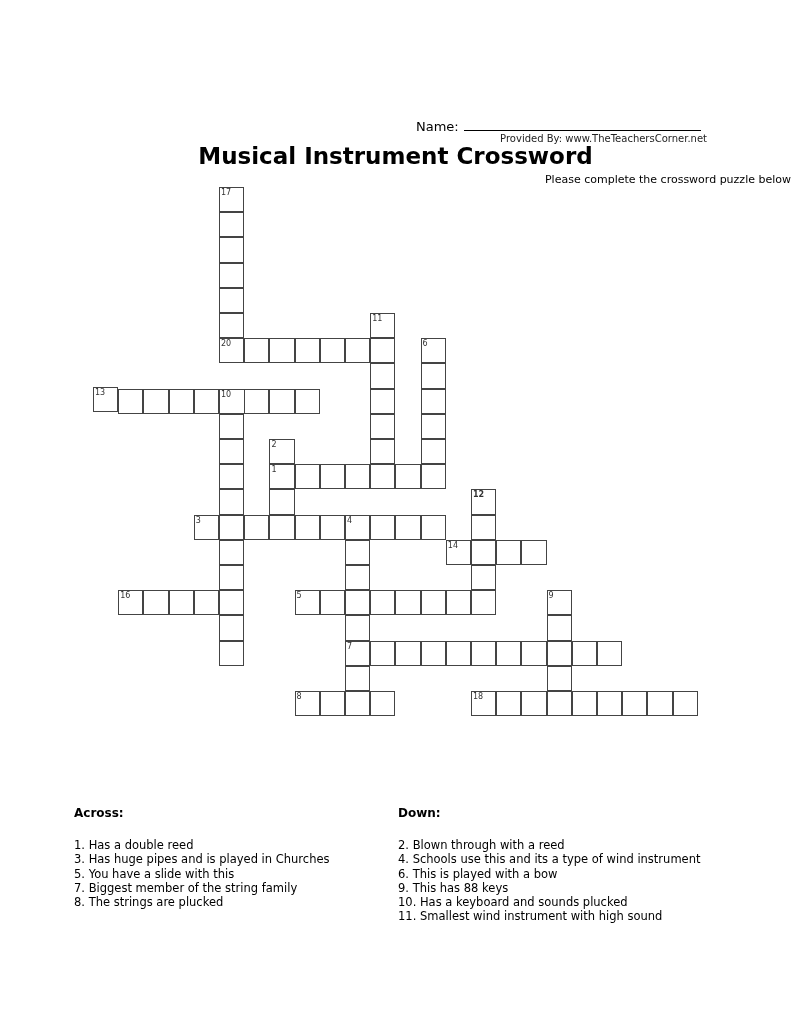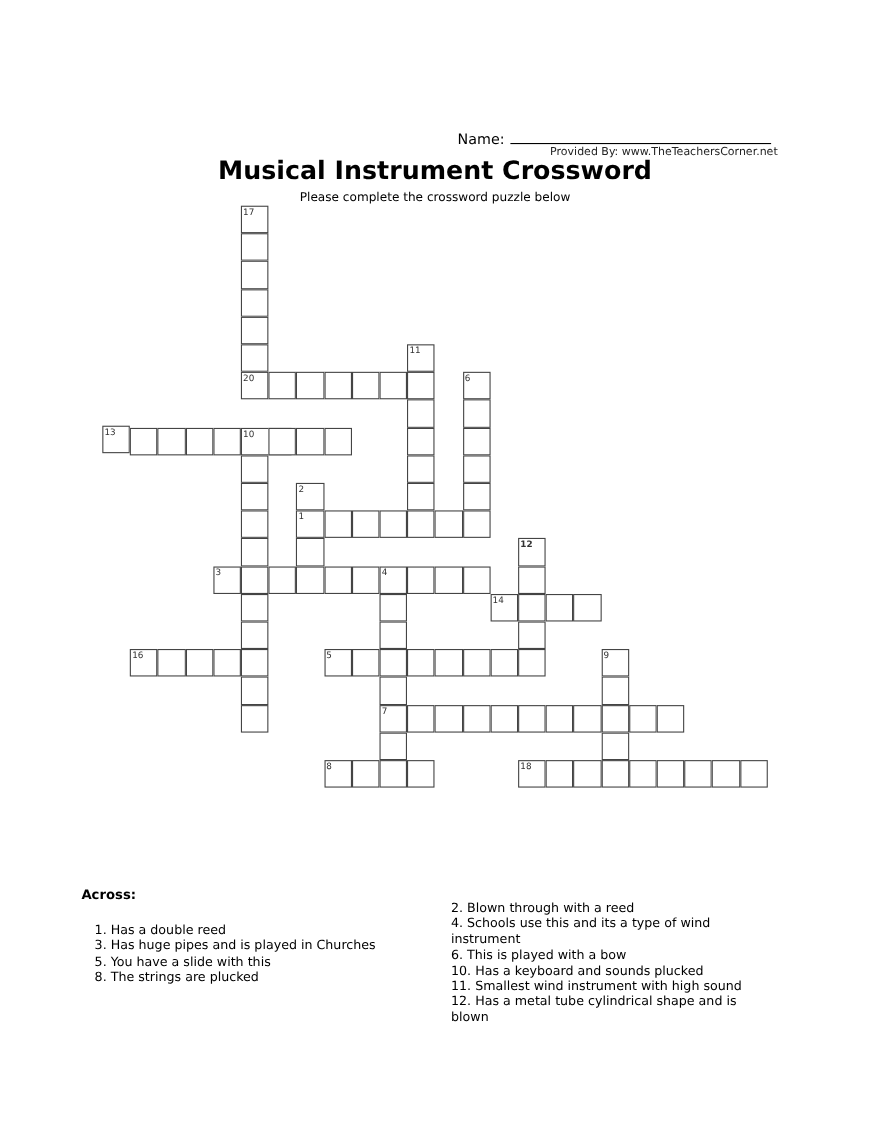--- a/index.html
+++ b/index.html
@@ -3,34 +3,34 @@
 <meta charset="utf-8">
 <style>
   html, body { margin: 0; padding: 0; background: #ffffff; }
   body { width: 791px; height: 1024px; position: relative; overflow: hidden;
          font-family: "DejaVu Sans", "Liberation Sans", sans-serif; color: #000; }
   .name-row { position: absolute; left: 416px; top: 118px; font-size: 13px; color: #000; white-space: nowrap; }
   .name-line { display: inline-block; width: 237px; border-bottom: 1px solid #000; height: 12px; margin-left: 5px; vertical-align: baseline; }
   .provided { position: absolute; right: 84px; top: 133px; font-size: 10px; color: #222; white-space: nowrap; }
   .title { position: absolute; left: 0; width: 791px; top: 143px; text-align: center;
            font-size: 23px; font-weight: bold; letter-spacing: 0px; }
-  .subtitle { position: absolute; left: 0; width: 791px; top: 173px; text-align: center; font-size: 11px; }
+  .subtitle { position: absolute; left: 0; width: 791px; top: 173px; text-align: right; font-size: 11px; }
   .grid { position: absolute; left: 0; top: 0; width: 791px; height: 1024px; pointer-events: none; }
   .cell { position: absolute; width: 25.2px; height: 25.2px; box-sizing: border-box;
           border: 1.2px solid #444; background: #fff; pointer-events: auto; }
   .cell .num { position: absolute; left: 1px; top: 0px; font-size: 8px; color: #333; line-height: 10px; }
   .bank { position: absolute; left: 0; width: 791px; top: 742px; }
   .bank-row { display: flex; justify-content: center; gap: 4px; margin-bottom: 3px; }
   .bank-item { border: 1px solid #dcdcdc; font-size: 12px; height: 27px; line-height: 27px;
                padding: 0 6px; box-sizing: border-box; background: #fff; white-space: nowrap; }
   .clues { position: absolute; top: 806px; font-size: 11.5px; line-height: 14.2px; }
   .clues.across { left: 74px; width: 310px; }
   .clues.down { left: 398px; width: 320px; }
   .clues h3 { margin: 0 0 18px 0; font-size: 12px; font-weight: bold; }
-  .clues ul { list-style: none; margin: 12px; padding: 0; }
+  .clues ul { list-style: none; margin: 0; padding: 0; }
   .clues li { margin: 0; }
 </style>
 </head>
 <body>
 
 <div class="name-row">
   <span>Name:</span><span class="name-line"></span>
 </div>
 <div class="provided">Provided By: www.TheTeachersCorner.net</div>
 <h1 class="title" style="margin:0;">Musical Instrument Crossword</h1>
@@ -187,25 +187,27 @@
 
 <div class="bank" id="word-bank">
   </div>
 
 <div class="clues across">
   <h3>Across:</h3>
   <ul id="across-list">
       <li>1. Has a double reed</li>
       <li>3. Has huge pipes and is played in Churches</li>
       <li>5. You have a slide with this</li>
+      <li>7. Biggest member of the string family</li>
       <li>8. The strings are plucked</li>
     </ul>
 </div>
 <div class="clues down">
+  <h3>Down:</h3>
   <ul id="down-list">
       <li>2. Blown through with a reed</li>
       <li>4. Schools use this and its a type of wind instrument</li>
       <li>6. This is played with a bow</li>
+      <li>9. This has 88 keys</li>
       <li>10. Has a keyboard and sounds plucked</li>
       <li>11. Smallest wind instrument with high sound</li>
-      <li>12. Has a metal tube cylindrical shape and is blown</li>
     </ul>
 </div>
 
 </body></html>

